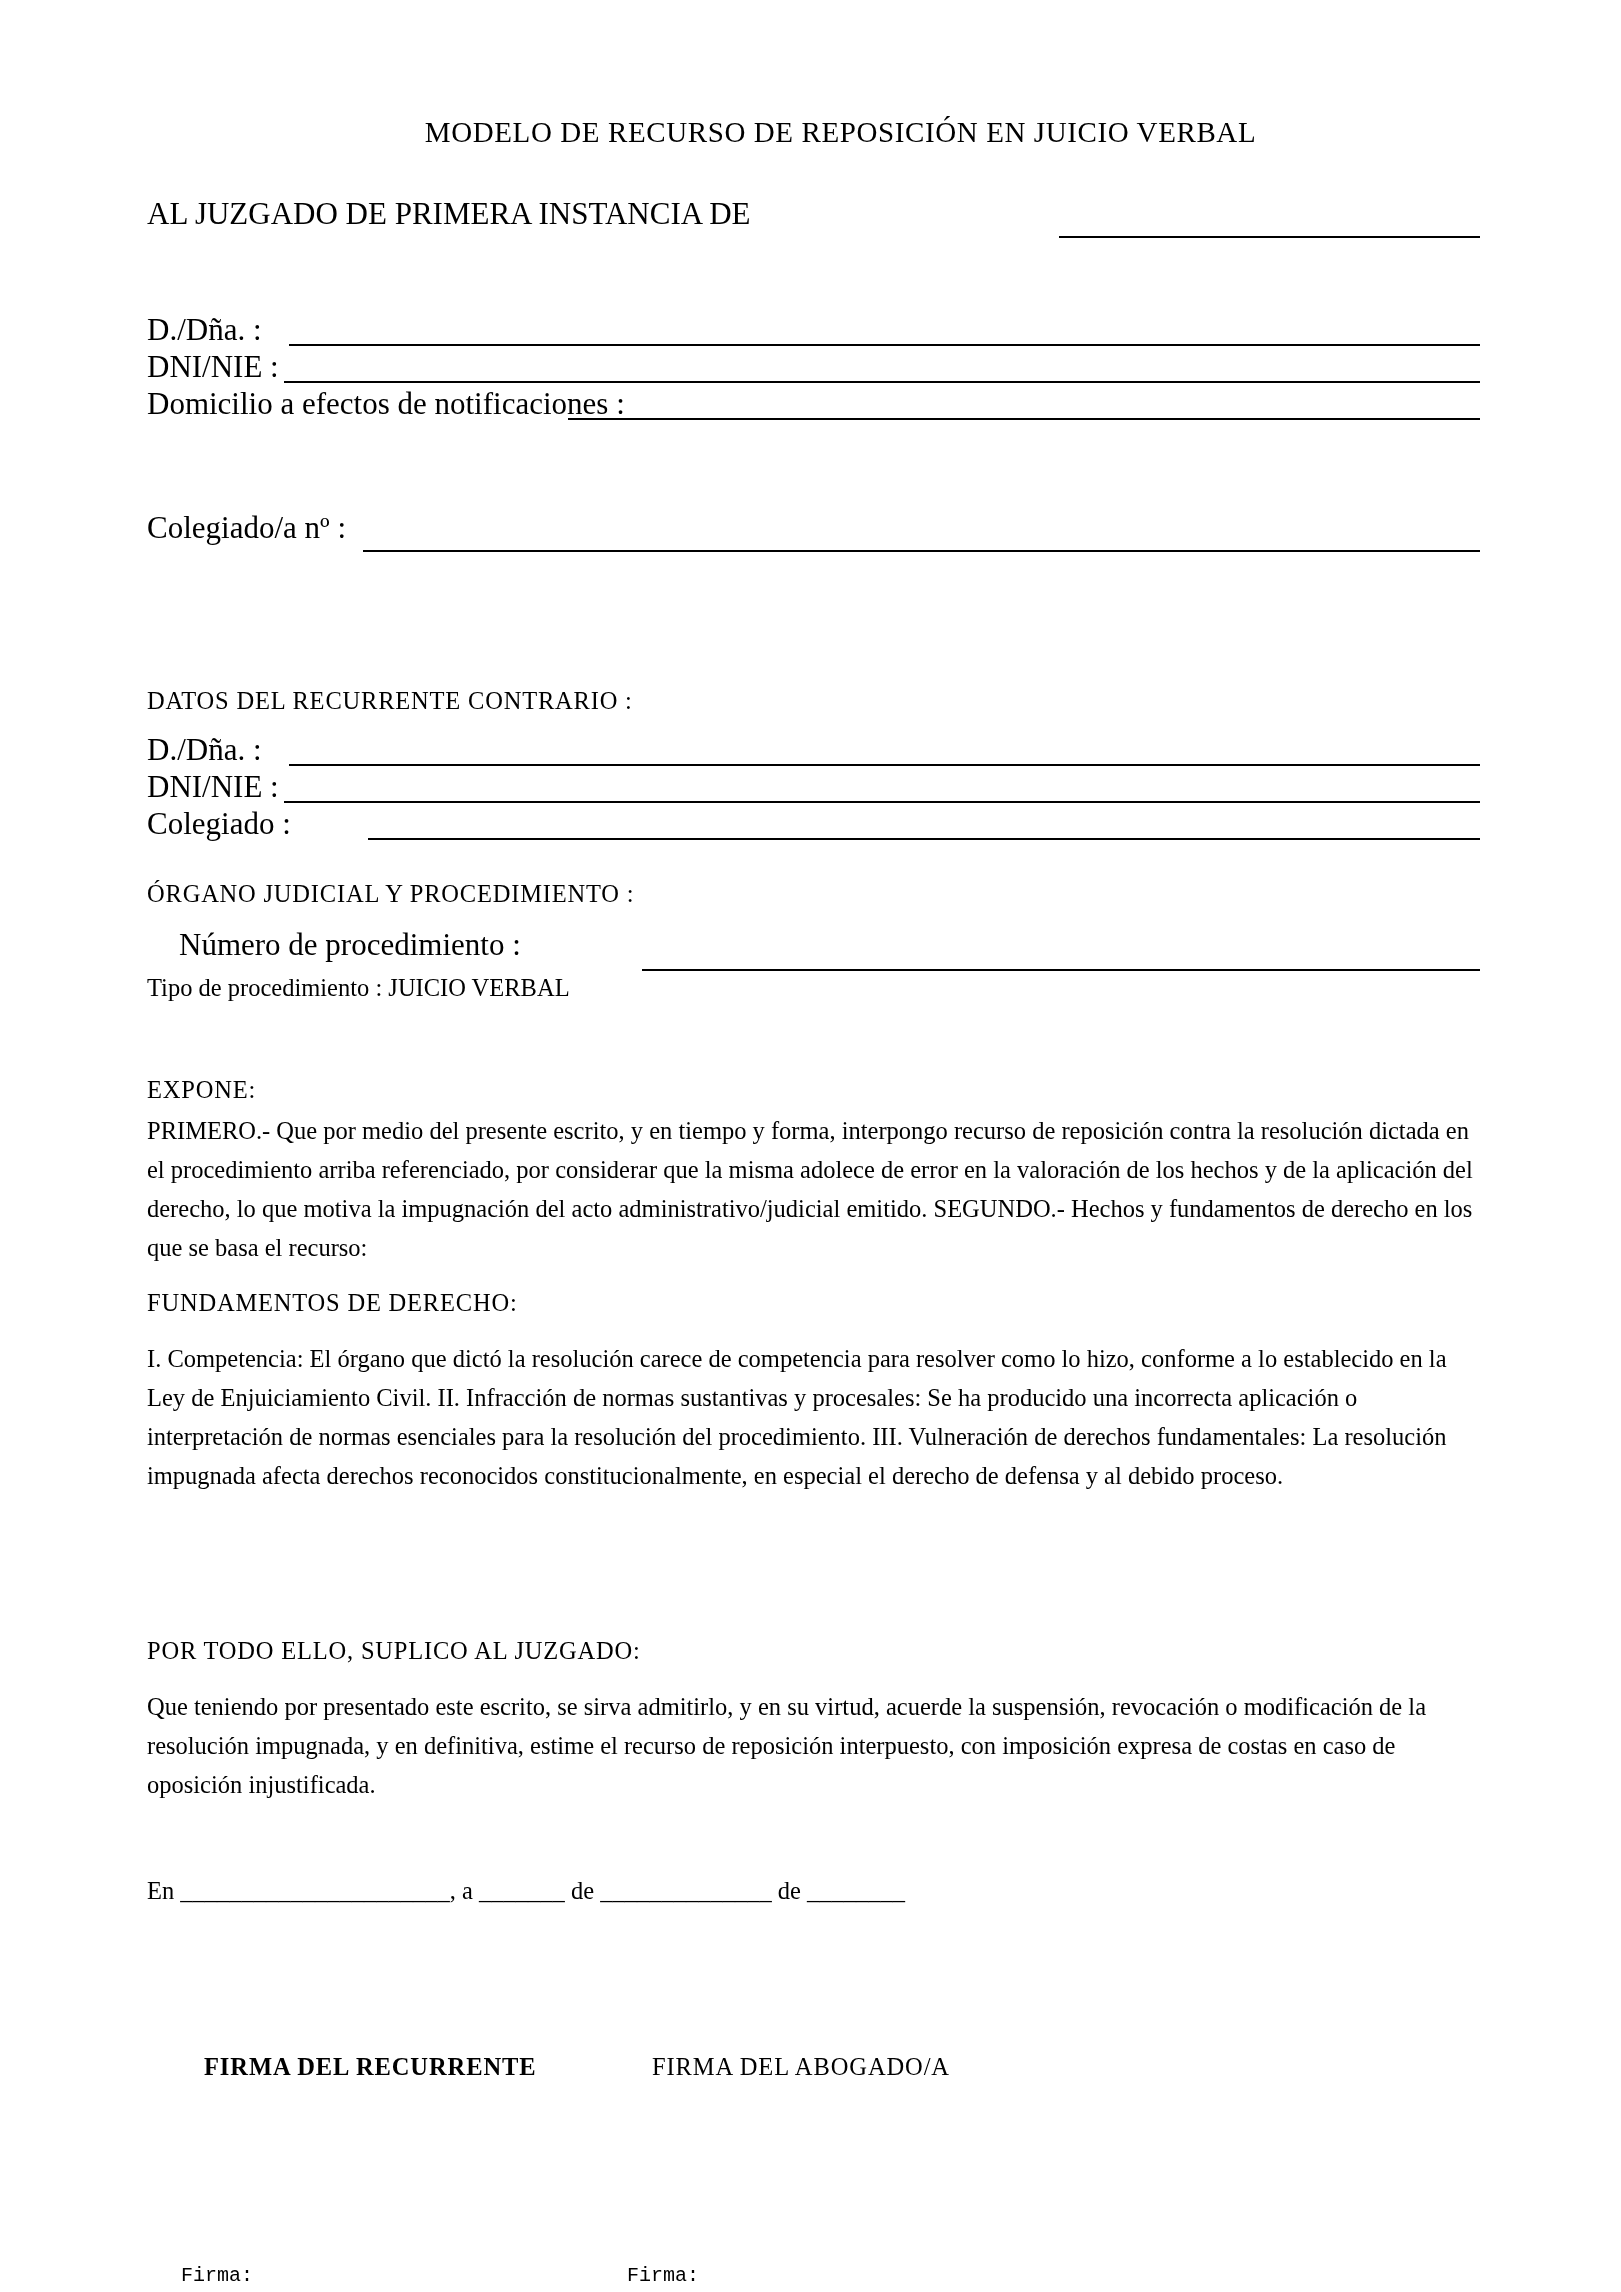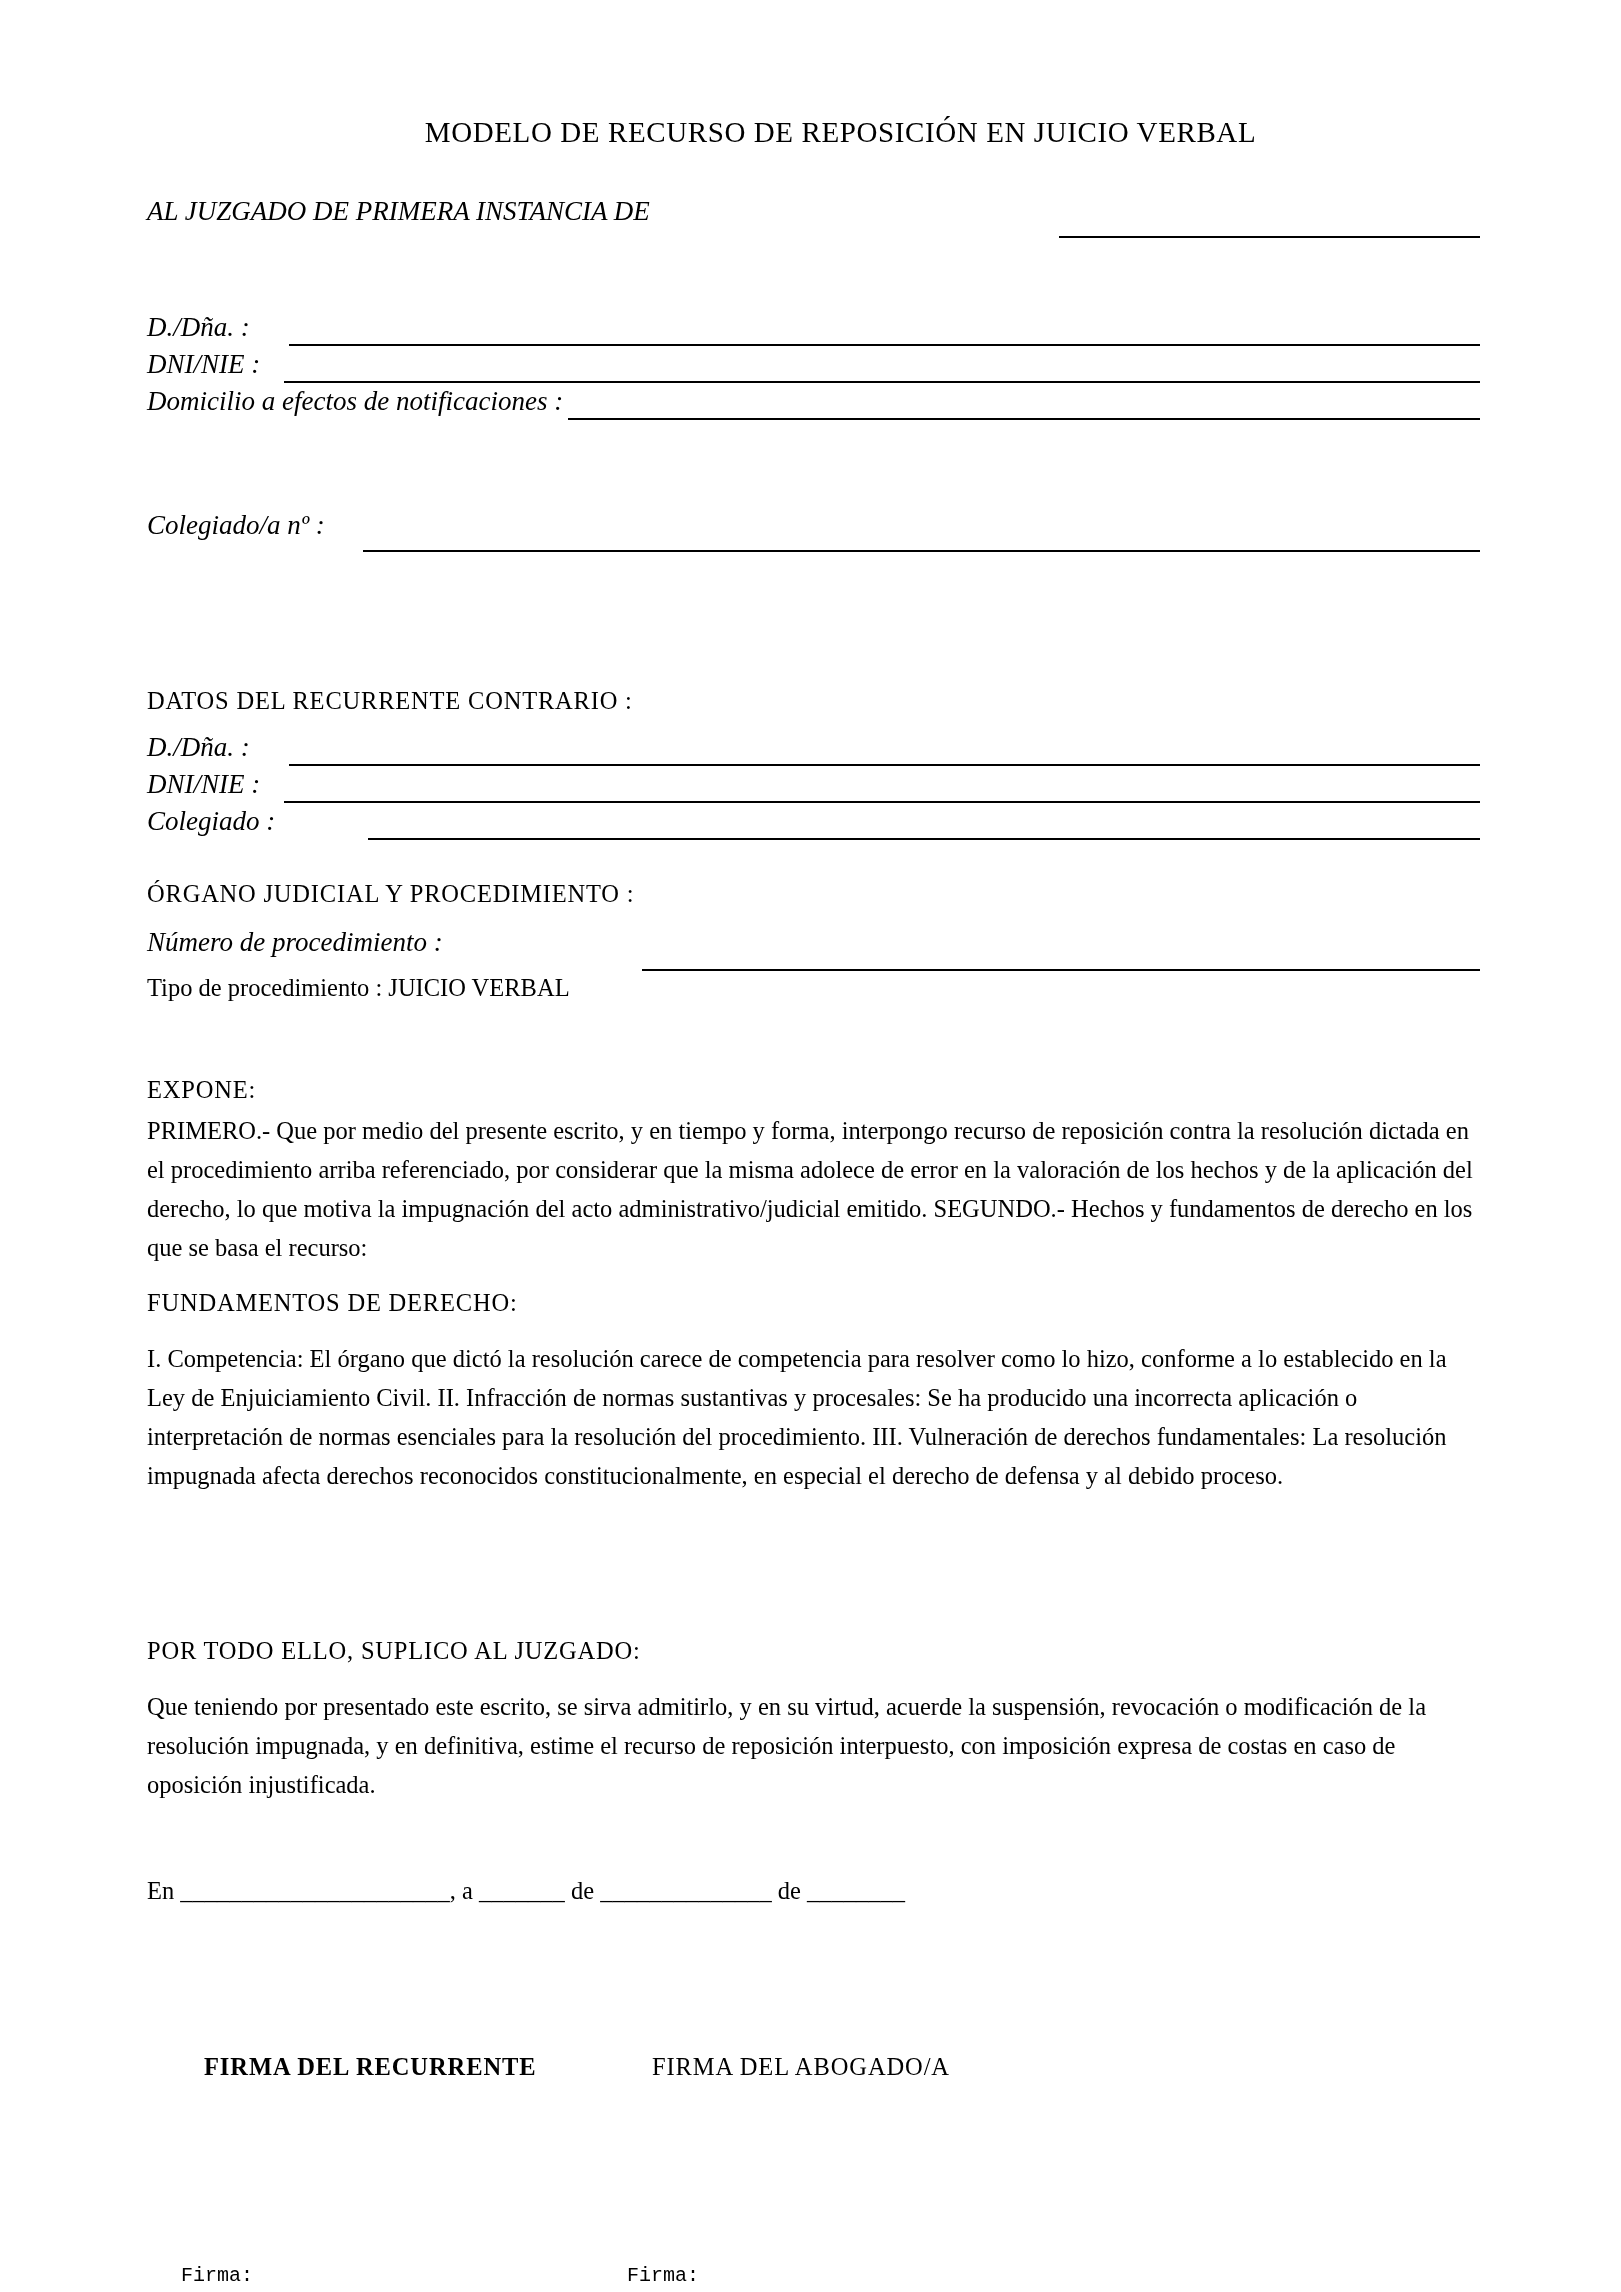--- a/index.html
+++ b/index.html
@@ -42,23 +42,22 @@
   }
 
   .row {
     position: relative;
     height: 37px;
   }
   .label {
     position: absolute;
     left: 0;
     top: 0;
-    font-size: 27px;
-    white-space: nowrap;
-    font-style: italic;
+    font-size: 31px;
+    white-space: nowrap;
   }
   .rule {
     position: absolute;
     height: 0;
     border-bottom: 2.9px solid #000;
     bottom: 2.9px;
     right: 0;
   }
   .section-head {
     font-size: 24.5px;
@@ -152,21 +151,21 @@
       <span class="rule" style="width:1196px;"></span>
     </div>
     <div class="row">
       <span class="label">Colegiado :</span>
       <span class="rule" style="width:1112px;"></span>
     </div>
   </div>
 
   <div class="content" style="top:880px;">
     <div class="section-head" style="height:47px;">ÓRGANO JUDICIAL Y PROCEDIMIENTO :</div>
-    <div class="row" style="height:47px;">
+    <div class="row" style="height:47px;margin-left:32px;">
       <span class="label">Número de procedimiento :</span>
       <span class="rule" style="width:838px;"></span>
     </div>
     <div class="section-head" style="height:39px; letter-spacing:0;">Tipo de procedimiento : JUICIO VERBAL</div>
   </div>
 
   <div class="content" style="top:1076px;">
     <div class="section-head" style="margin-bottom:7px;">EXPONE:</div>
     <p class="para">PRIMERO.- Que por medio del presente escrito, y en tiempo y forma, interpongo recurso de reposición contra la resolución dictada en el procedimiento arriba referenciado, por considerar que la misma adolece de error en la valoración de los hechos y de la aplicación del derecho, lo que motiva la impugnación del acto administrativo/judicial emitido. SEGUNDO.- Hechos y fundamentos de derecho en los que se basa el recurso:</p>
   </div>

